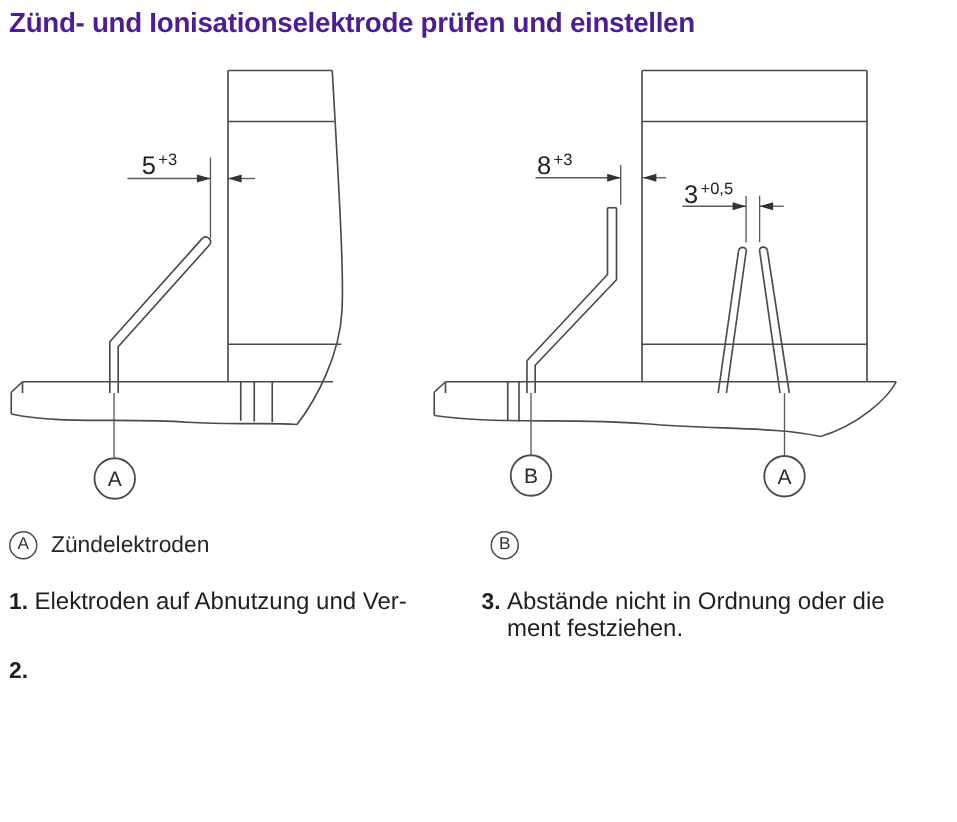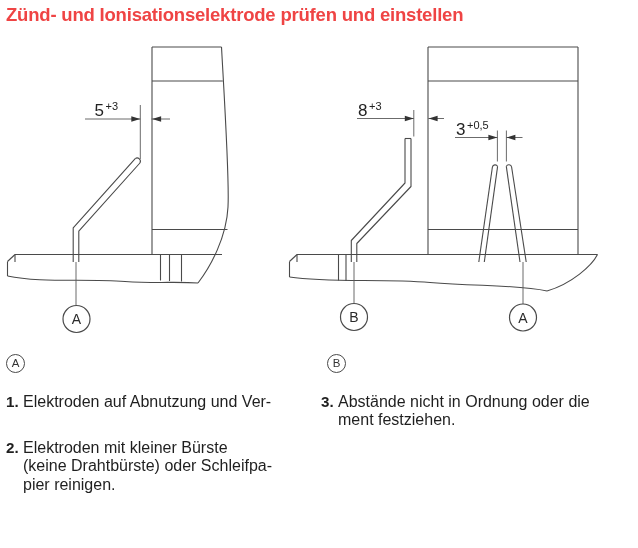--- a/index.html
+++ b/index.html
@@ -2,21 +2,21 @@
 <html><head>
 <meta charset="utf-8">
 <style>
   html,body{margin:0;padding:0;background:#ffffff;}
   .page{
     position:relative;width:638px;height:548px;background:#ffffff;overflow:hidden;
     font-family:"Liberation Sans","DejaVu Sans",sans-serif;color:#1f1f1f;
   }
   .title{
     position:absolute;left:6px;top:4px;margin:0;
-    font-size:18.5px;font-weight:bold;letter-spacing:-0.2px;color:#ef4444;
+    font-size:18.5px;font-weight:bold;letter-spacing:-0.2px;color:#4c1d95;
     white-space:nowrap;
   }
   svg.drawing{position:absolute;left:0;top:0;}
   .legend-item{
     position:absolute;top:354px;display:flex;align-items:center;gap:9px;
     font-size:15.2px;color:#262626;white-space:nowrap;
   }
   #legend-a{left:6px;}
   #legend-b{left:327px;}
   .badge{
@@ -159,39 +159,35 @@
       <g>
         <path class="thin" d="M523,262 V304"></path>
         <circle class="callout-circle" cx="523" cy="317.5" r="13.5"></circle>
         <text class="callout-letter" x="523" y="322.5">A</text>
       </g>
     </g>
   </svg>
 
   <div class="legend-item" id="legend-a">
     <span class="badge">A</span>
+    <span>Zündelektroden</span>
   </div>
   <div class="legend-item" id="legend-b">
     <span class="badge">B</span>
   </div>
 
   <div class="steps-col" id="steps-left">
     <div class="step">
       <span class="num">1.</span>
       <div class="lines">
         <span>Elektroden auf Abnutzung und Ver-</span>
       </div>
     </div>
     <div class="step">
       <span class="num">2.</span>
-      <div class="lines">
-        <span>Elektroden mit kleiner Bürste</span>
-        <span>(keine Drahtbürste) oder Schleifpa-</span>
-        <span>pier reinigen.</span>
-      </div>
     </div>
   </div>
 
   <div class="steps-col" id="steps-right">
     <div class="step">
       <span class="num">3.</span>
       <div class="lines">
         <span>Abstände nicht in Ordnung oder die</span>
         <span>ment festziehen.</span>
       </div>

